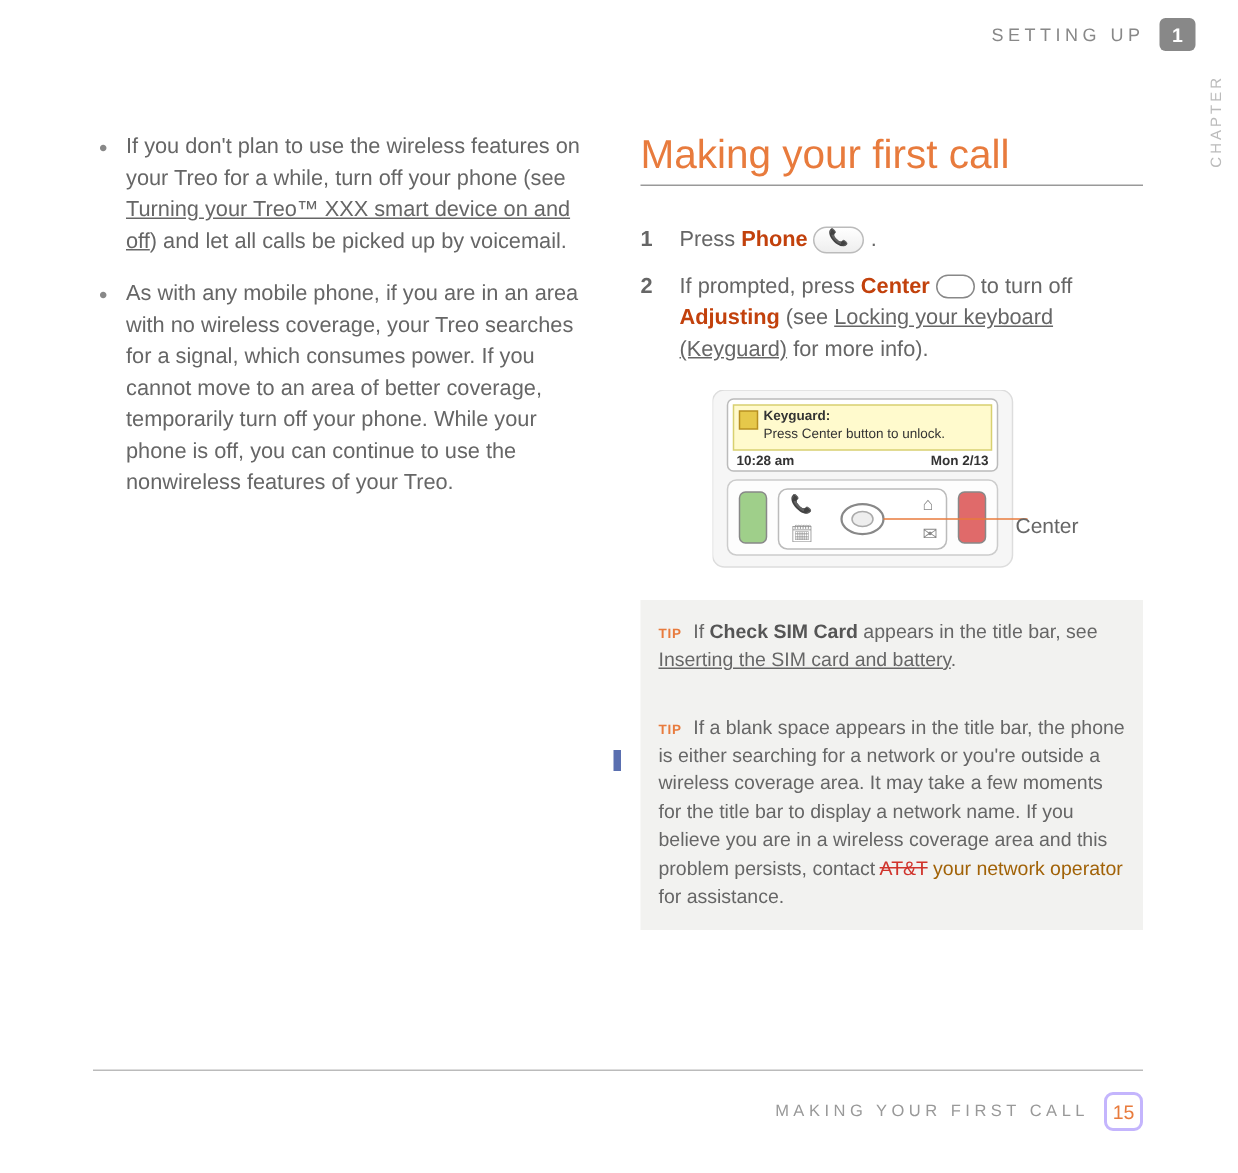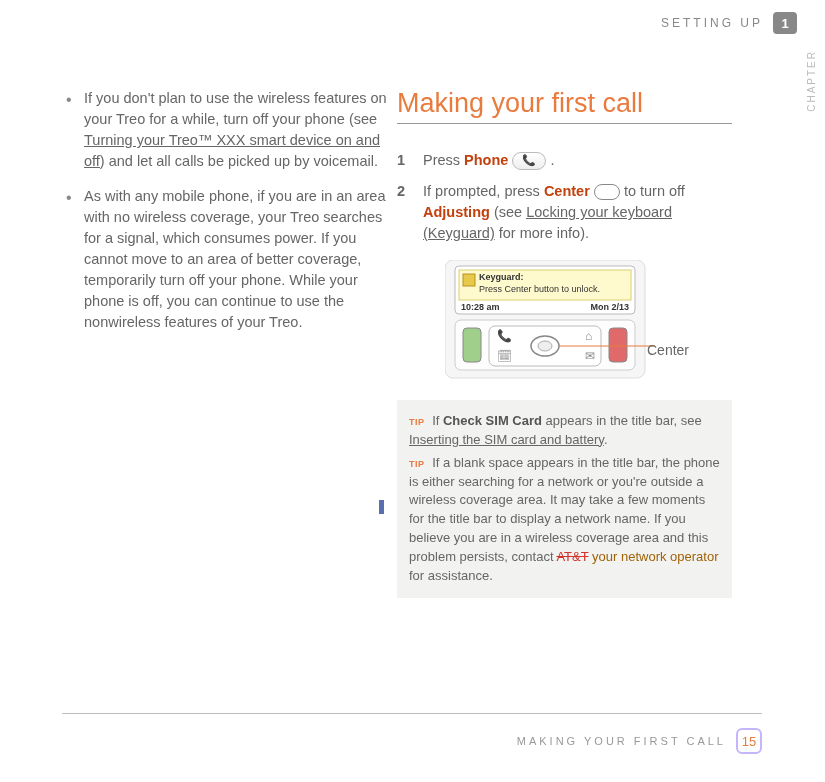--- a/index.html
+++ b/index.html
@@ -46,20 +46,21 @@
     color: #bbb;
     writing-mode: vertical-rl;
     transform: rotate(180deg);
   }
   .columns {
     position: absolute;
     top: 88px;
     left: 62px;
     width: 700px;
     display: flex;
+    gap: 30px;
   }
   .col {
     width: 335px;
   }
   .bullet-list {
     list-style: none;
   }
   .bullet-list li {
     position: relative;
     padding-left: 22px;
@@ -148,21 +149,21 @@
     color: #666;
     position: relative;
   }
   .tip-box .tip-label {
     color: #e87b3d;
     font-size: 9px;
     font-weight: bold;
     letter-spacing: 0.5px;
     margin-right: 4px;
   }
-  .tip-box p { margin-bottom: 4px; }
+  .tip-box p { margin-bottom: 26px; }
   .tip-box p:last-child { margin-bottom: 0; }
   .strike { color: #d0342c; text-decoration: line-through; }
   .ins { color: #a16207; }
   .tip-box b { color: #555; }
   .tip-chg-bar {
     position: absolute;
     left: -18px;
     top: 100px;
     width: 5px;
     height: 14px;

